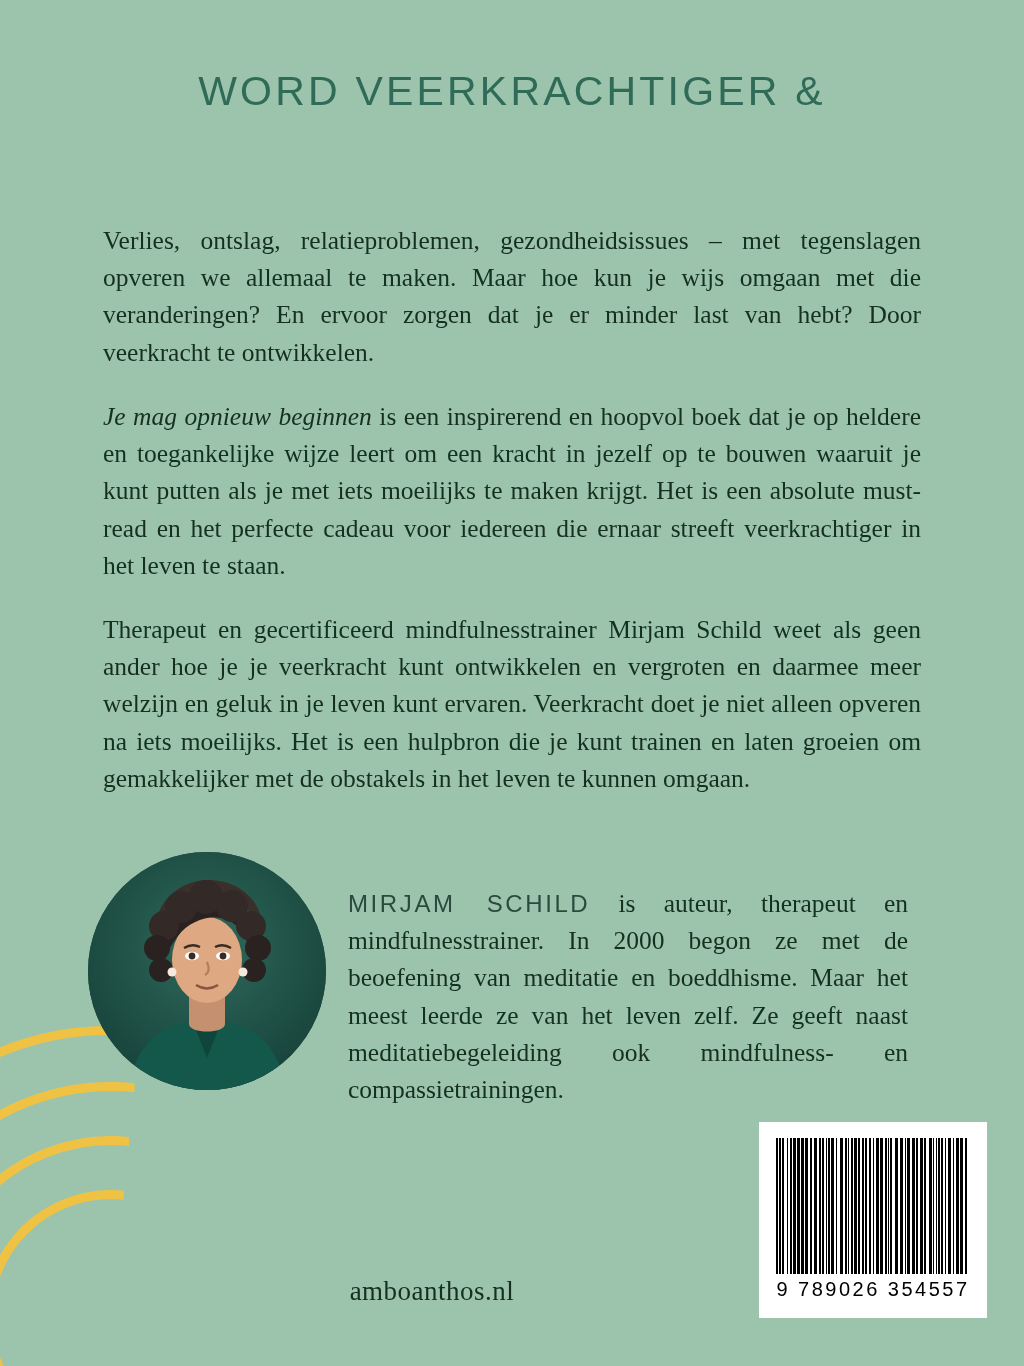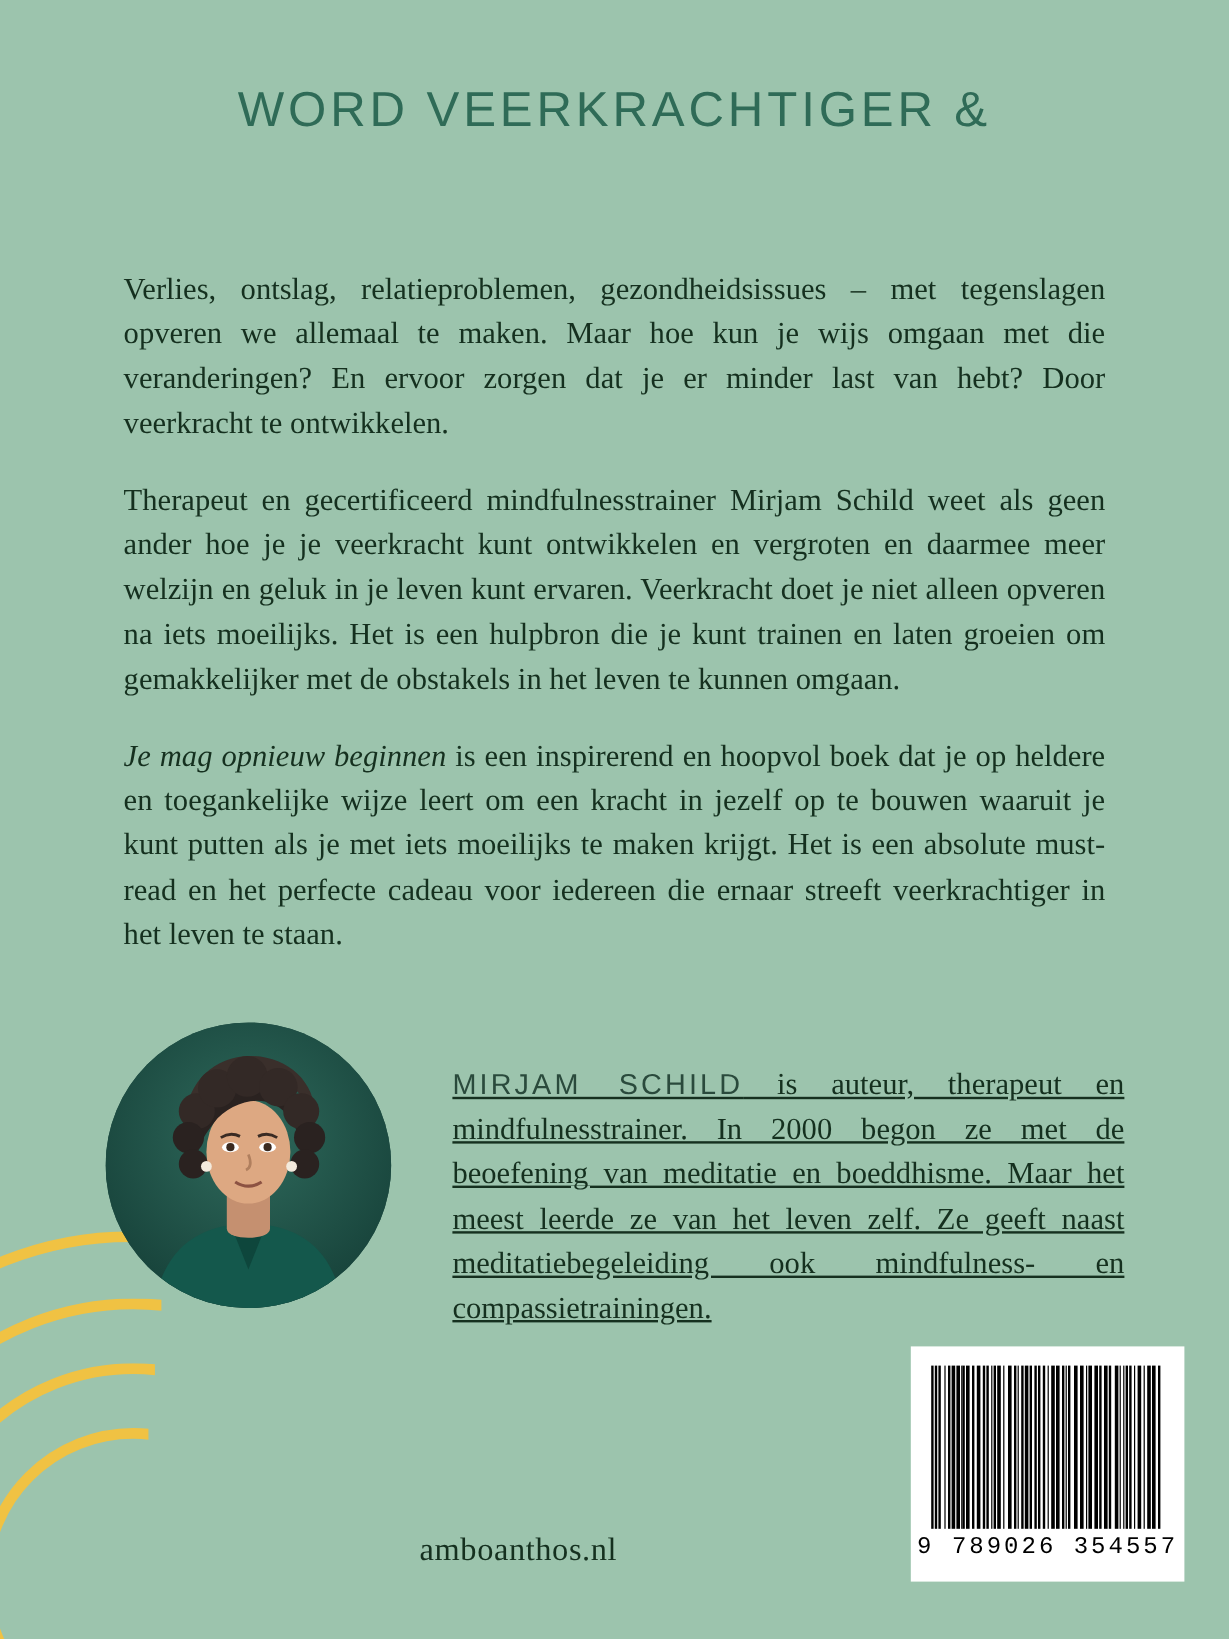--- a/index.html
+++ b/index.html
@@ -74,28 +74,27 @@
     width: 238px;
     height: 238px;
     border-radius: 50%;
     overflow: hidden;
     background: #1d4a42;
   }
   .author-photo svg { display: block; }
 
   .author-text {
     position: absolute;
-    left: 377px;
+    left: 348px;
     top: 885px;
     width: 560px;
     color: #15301f;
     font-size: 25.5px;
     line-height: 1.46;
     text-align: justify;
-    text-decoration: underline;
   }
   .author-name {
     font-family: "Liberation Sans", sans-serif;
     font-weight: 300;
     letter-spacing: 2.6px;
     font-size: 24px;
     color: #2a4a3c;
   }
 
   
@@ -138,21 +137,21 @@
     display: block;
     height: 100%;
     background: #000;
   }
   .barcode-num {
     position: absolute;
     left: 0;
     bottom: 17px;
     width: 100%;
     text-align: center;
-    font-family: Liberation Mono, monospace;
+    font-family: Liberation Sans, sans-serif;
     font-size: 20px;
     letter-spacing: 2.5px;
     color: #000;
   }
 </style>
 </head>
 <body>
 
 <div class="arcs">
   <div class="arc" style="left:40px; top:40px; width:560px; height:560px; border-width:9px; border-color:#f0c243; clip-path: polygon(0 0, 55% 0, 55% 100%, 0 100%);"></div>
@@ -160,22 +159,22 @@
   <div class="arc" style="left:150px; top:150px; width:344px; height:344px; border-width:9px; border-color:#f0c243; clip-path: polygon(0 0, 55% 0, 55% 100%, 0 100%);"></div>
   <div class="arc" style="left:204px; top:204px; width:236px; height:236px; border-width:9px; border-color:#f0c243; clip-path: polygon(0 0, 55% 0, 55% 100%, 0 100%);"></div>
 </div>
 
 <div class="headline">
   <span class="line">WORD VEERKRACHTIGER &amp;</span>
 </div>
 
 <div class="copy">
   <p>Verlies, ontslag, relatieproblemen, gezondheidsissues – met tegenslagen opveren we allemaal te maken. Maar hoe kun je wijs omgaan met die veranderingen? En ervoor zorgen dat je er minder last van hebt? Door veerkracht te ontwikkelen.</p>
+  <p><em>Je mag opnieuw beginnen</em><span> is een inspirerend en hoopvol boek dat je op heldere en toegankelijke wijze leert om een kracht in jezelf op te bouwen waaruit je kunt putten als je met iets moeilijks te maken krijgt. Het is een absolute must-read en het perfecte cadeau voor iedereen die ernaar streeft veerkrachtiger in het leven te staan.</span></p>
   <p>Therapeut en gecertificeerd mindfulnesstrainer Mirjam Schild weet als geen ander hoe je je veerkracht kunt ontwikkelen en vergroten en daarmee meer welzijn en geluk in je leven kunt ervaren. Veerkracht doet je niet alleen opveren na iets moeilijks. Het is een hulpbron die je kunt trainen en laten groeien om gemakkelijker met de obstakels in het leven te kunnen omgaan.</p>
-  <p><em>Je mag opnieuw beginnen</em><span> is een inspirerend en hoopvol boek dat je op heldere en toegankelijke wijze leert om een kracht in jezelf op te bouwen waaruit je kunt putten als je met iets moeilijks te maken krijgt. Het is een absolute must-read en het perfecte cadeau voor iedereen die ernaar streeft veerkrachtiger in het leven te staan.</span></p>
 </div>
 
 <div class="author-photo">
   <svg width="238" height="238" viewBox="0 0 238 238">
     <defs>
       <radialGradient id="bg" cx="50%" cy="40%" r="75%">
         <stop offset="0%" stop-color="#2f6a5c"></stop>
         <stop offset="100%" stop-color="#123a33"></stop>
       </radialGradient>
     </defs>

